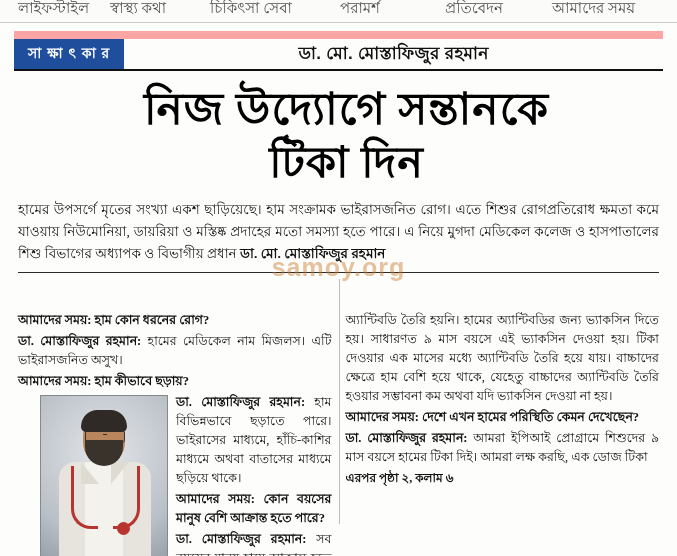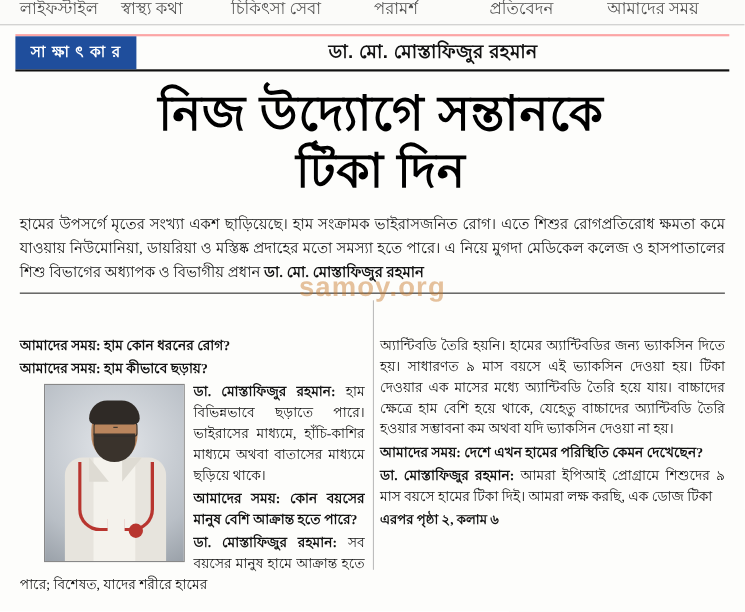--- a/index.html
+++ b/index.html
@@ -40,21 +40,21 @@
     font-family: "Liberation Serif", serif;
     opacity: .82;
   }
 
   
   .banner-row {
     display: flex;
     align-items: stretch;
     margin: 8px 14px 0 14px;
     height: 30px;
-    border-top: 2px solid #fca5a5;
+    border-top: 8px solid #fca5a5;
     border-bottom: 2px solid #111;
   }
   .banner-tag {
     background: #1f4e9c;
     color: #fff;
     font-size: 14px;
     letter-spacing: 1px;
     font-weight: bold;
     display: flex;
     align-items: center;
@@ -286,20 +286,21 @@
     <span class="watermark">samoy.org</span>
   </div>
 
   <div class="rule"></div>
 
   <div class="body-cols">
     <div class="col-divider"></div>
 
     <div class="col">
       <p class="q">আমাদের সময়: হাম কোন ধরনের রোগ?</p>
+      <p><span class="a-name">ডা. মোস্তাফিজুর রহমান:</span><span> হামের মেডিকেল নাম মিজলস। এটি ভাইরাসজনিত অসুখ।</span></p>
       <p class="q">আমাদের সময়: হাম কীভাবে ছড়ায়?</p>
 
       <div class="photo-wrap">
         <div class="ph-bg"></div>
         <div class="ph-body"></div>
         <div class="ph-shirt"></div>
         <div class="ph-collar-l"></div>
         <div class="ph-collar-r"></div>
         <div class="ph-stetho-l"></div>
         <div class="ph-stetho-r"></div>

